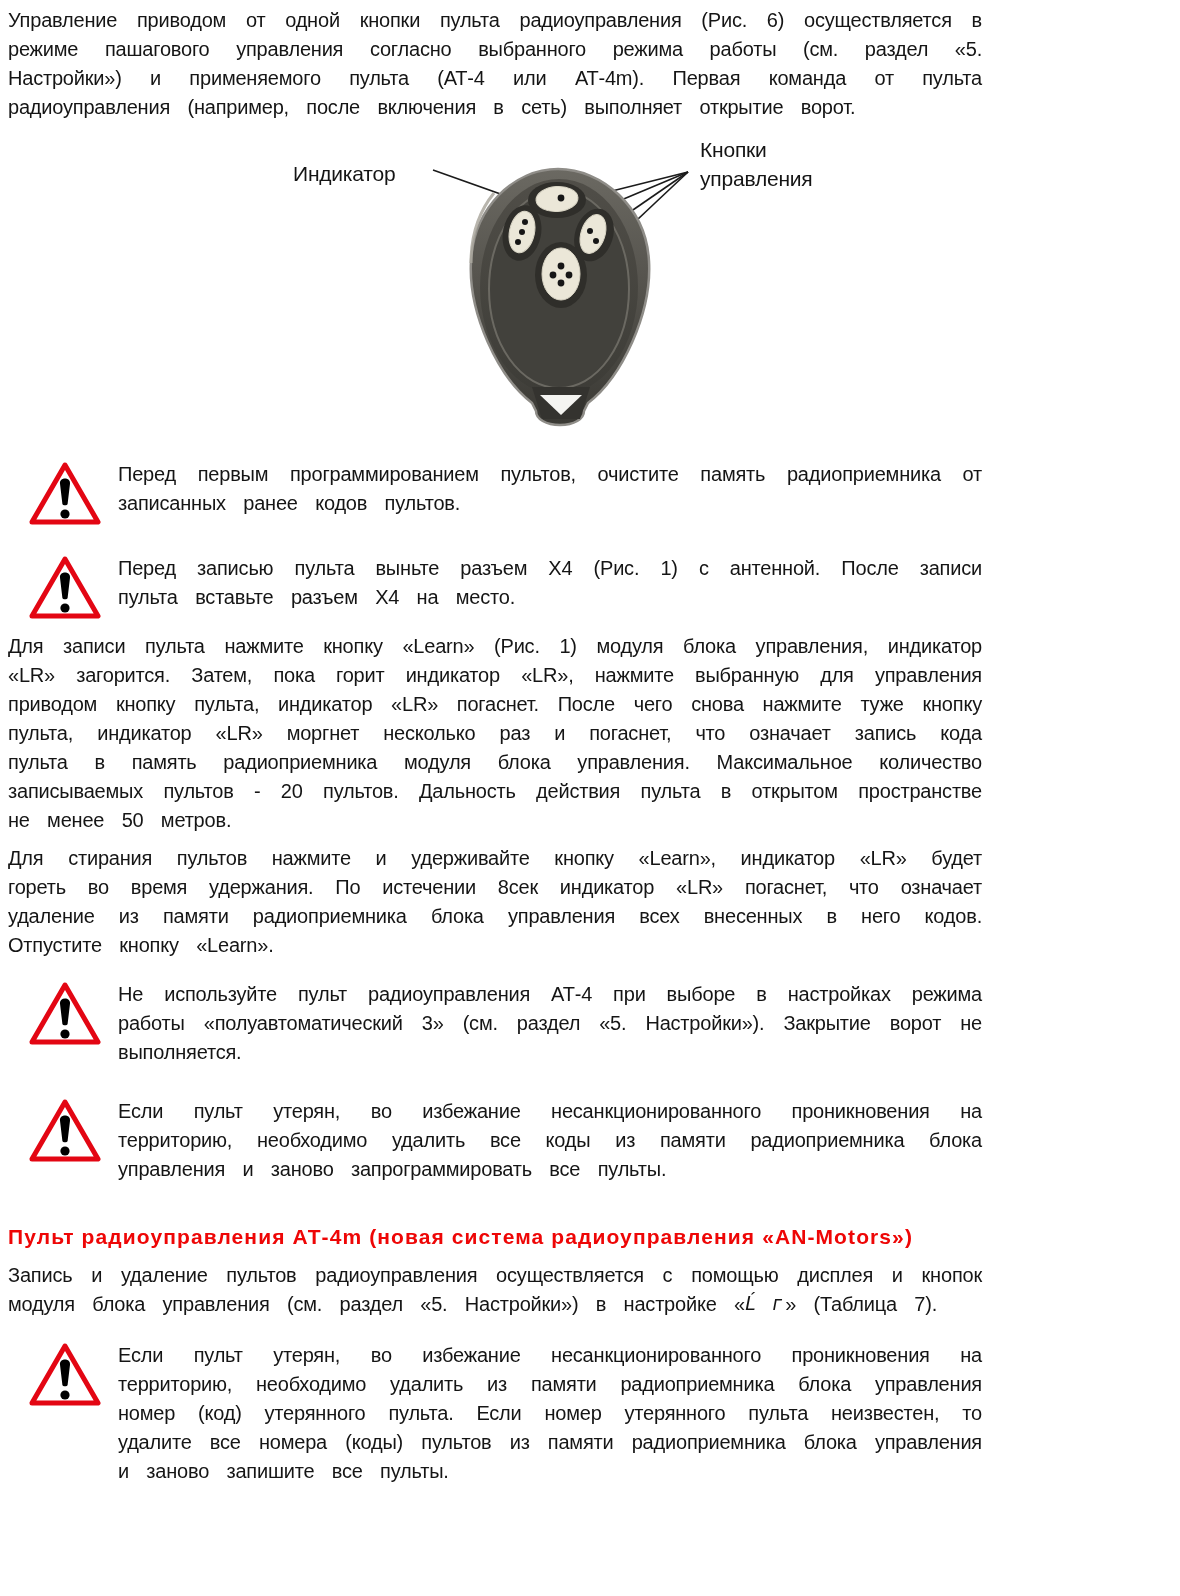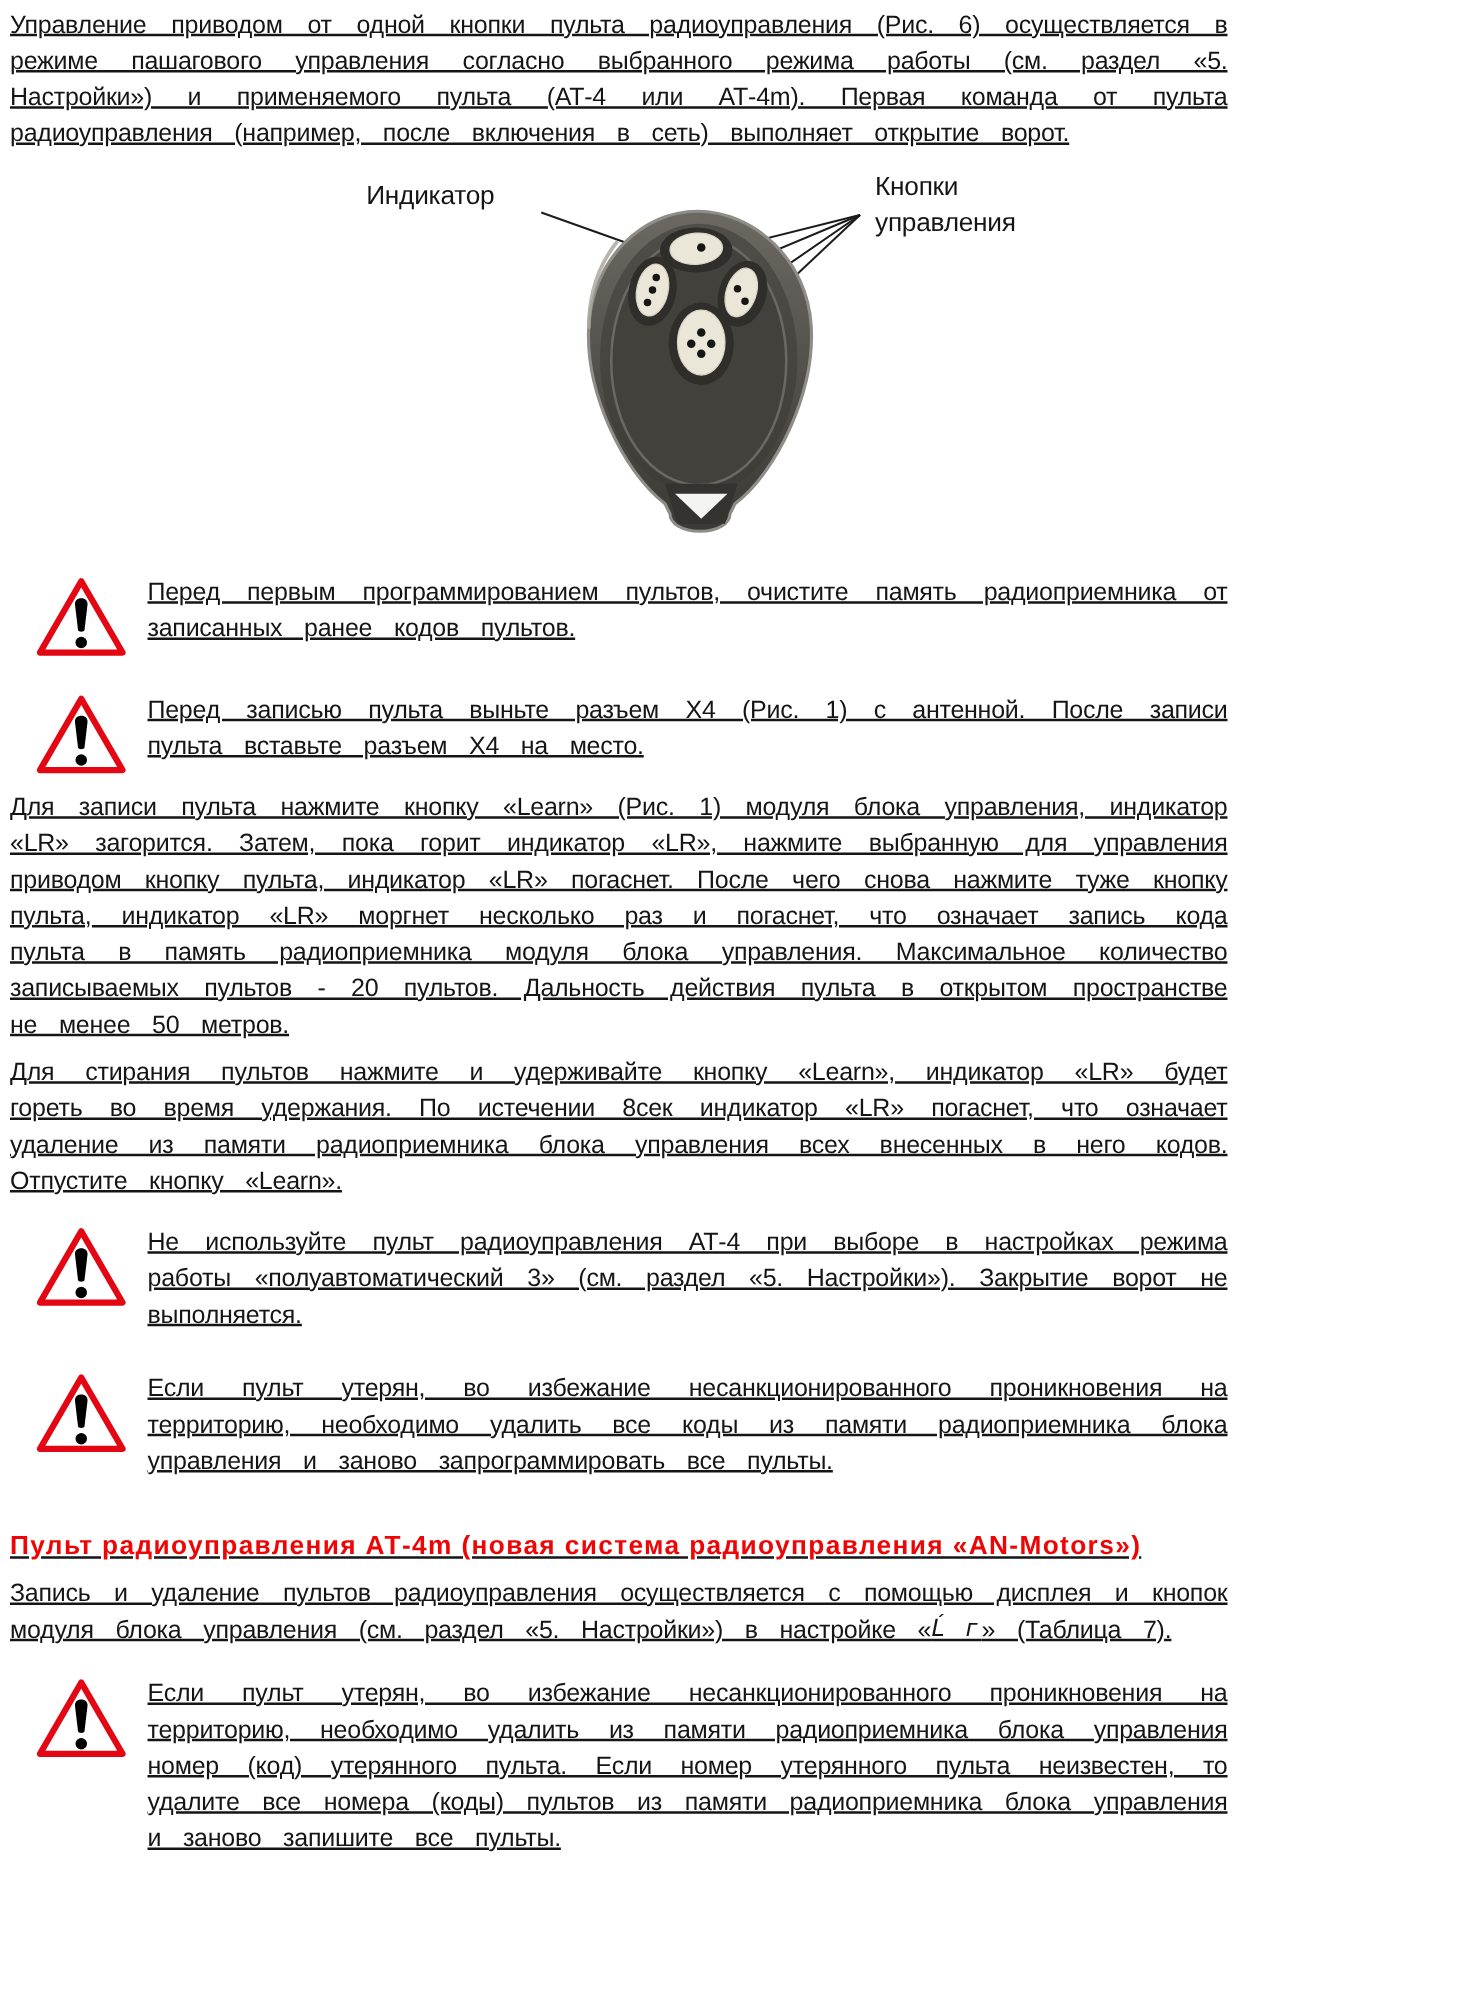--- a/index.html
+++ b/index.html
@@ -1,35 +1,35 @@
 <!DOCTYPE html>
 <html><head>
 <meta charset="utf-8">
 <style>
   html,body { margin:0; padding:0; background:#ffffff; }
   body {
     width:1180px; height:1596px; overflow:hidden;
     font-family:"Liberation Sans","DejaVu Sans",sans-serif;
     color:#151515;
   }
-  .page { padding:6px 14px 0 8px; box-sizing:border-box; width:996px;text-decoration:underline; }
+  .page { padding:6px 14px 0 8px; box-sizing:border-box; width:996px; }
 
   .body-text {
     margin:0; font-size:20px; line-height:29px;
     text-align:justify; word-spacing:12px; letter-spacing:-0.2px;
   }
   .para-gap { margin-top:9px; }
 
   
   .figure { position:relative; height:300px; margin-top:12px; }
   .fig-label {
     position:absolute; font-size:21px; line-height:29px;
     white-space:pre-line; letter-spacing:-0.2px;
   }
-  .label-indicator { left:285px; top:8px; }
+  .label-indicator { left:285px; top:25px; }
   .label-buttons  { left:692px; top:1px; }
   .callouts { position:absolute; left:0; top:0; width:1166px; height:300px; }
   .remote-svg { position:absolute; left:454px; top:33px; width:200px; height:262px; }
 
   .caption {
     margin:8px 0 0 0; text-align:center; font-style:italic;
     font-size:20.5px; line-height:29px; letter-spacing:0.2px;
   }
 
   

